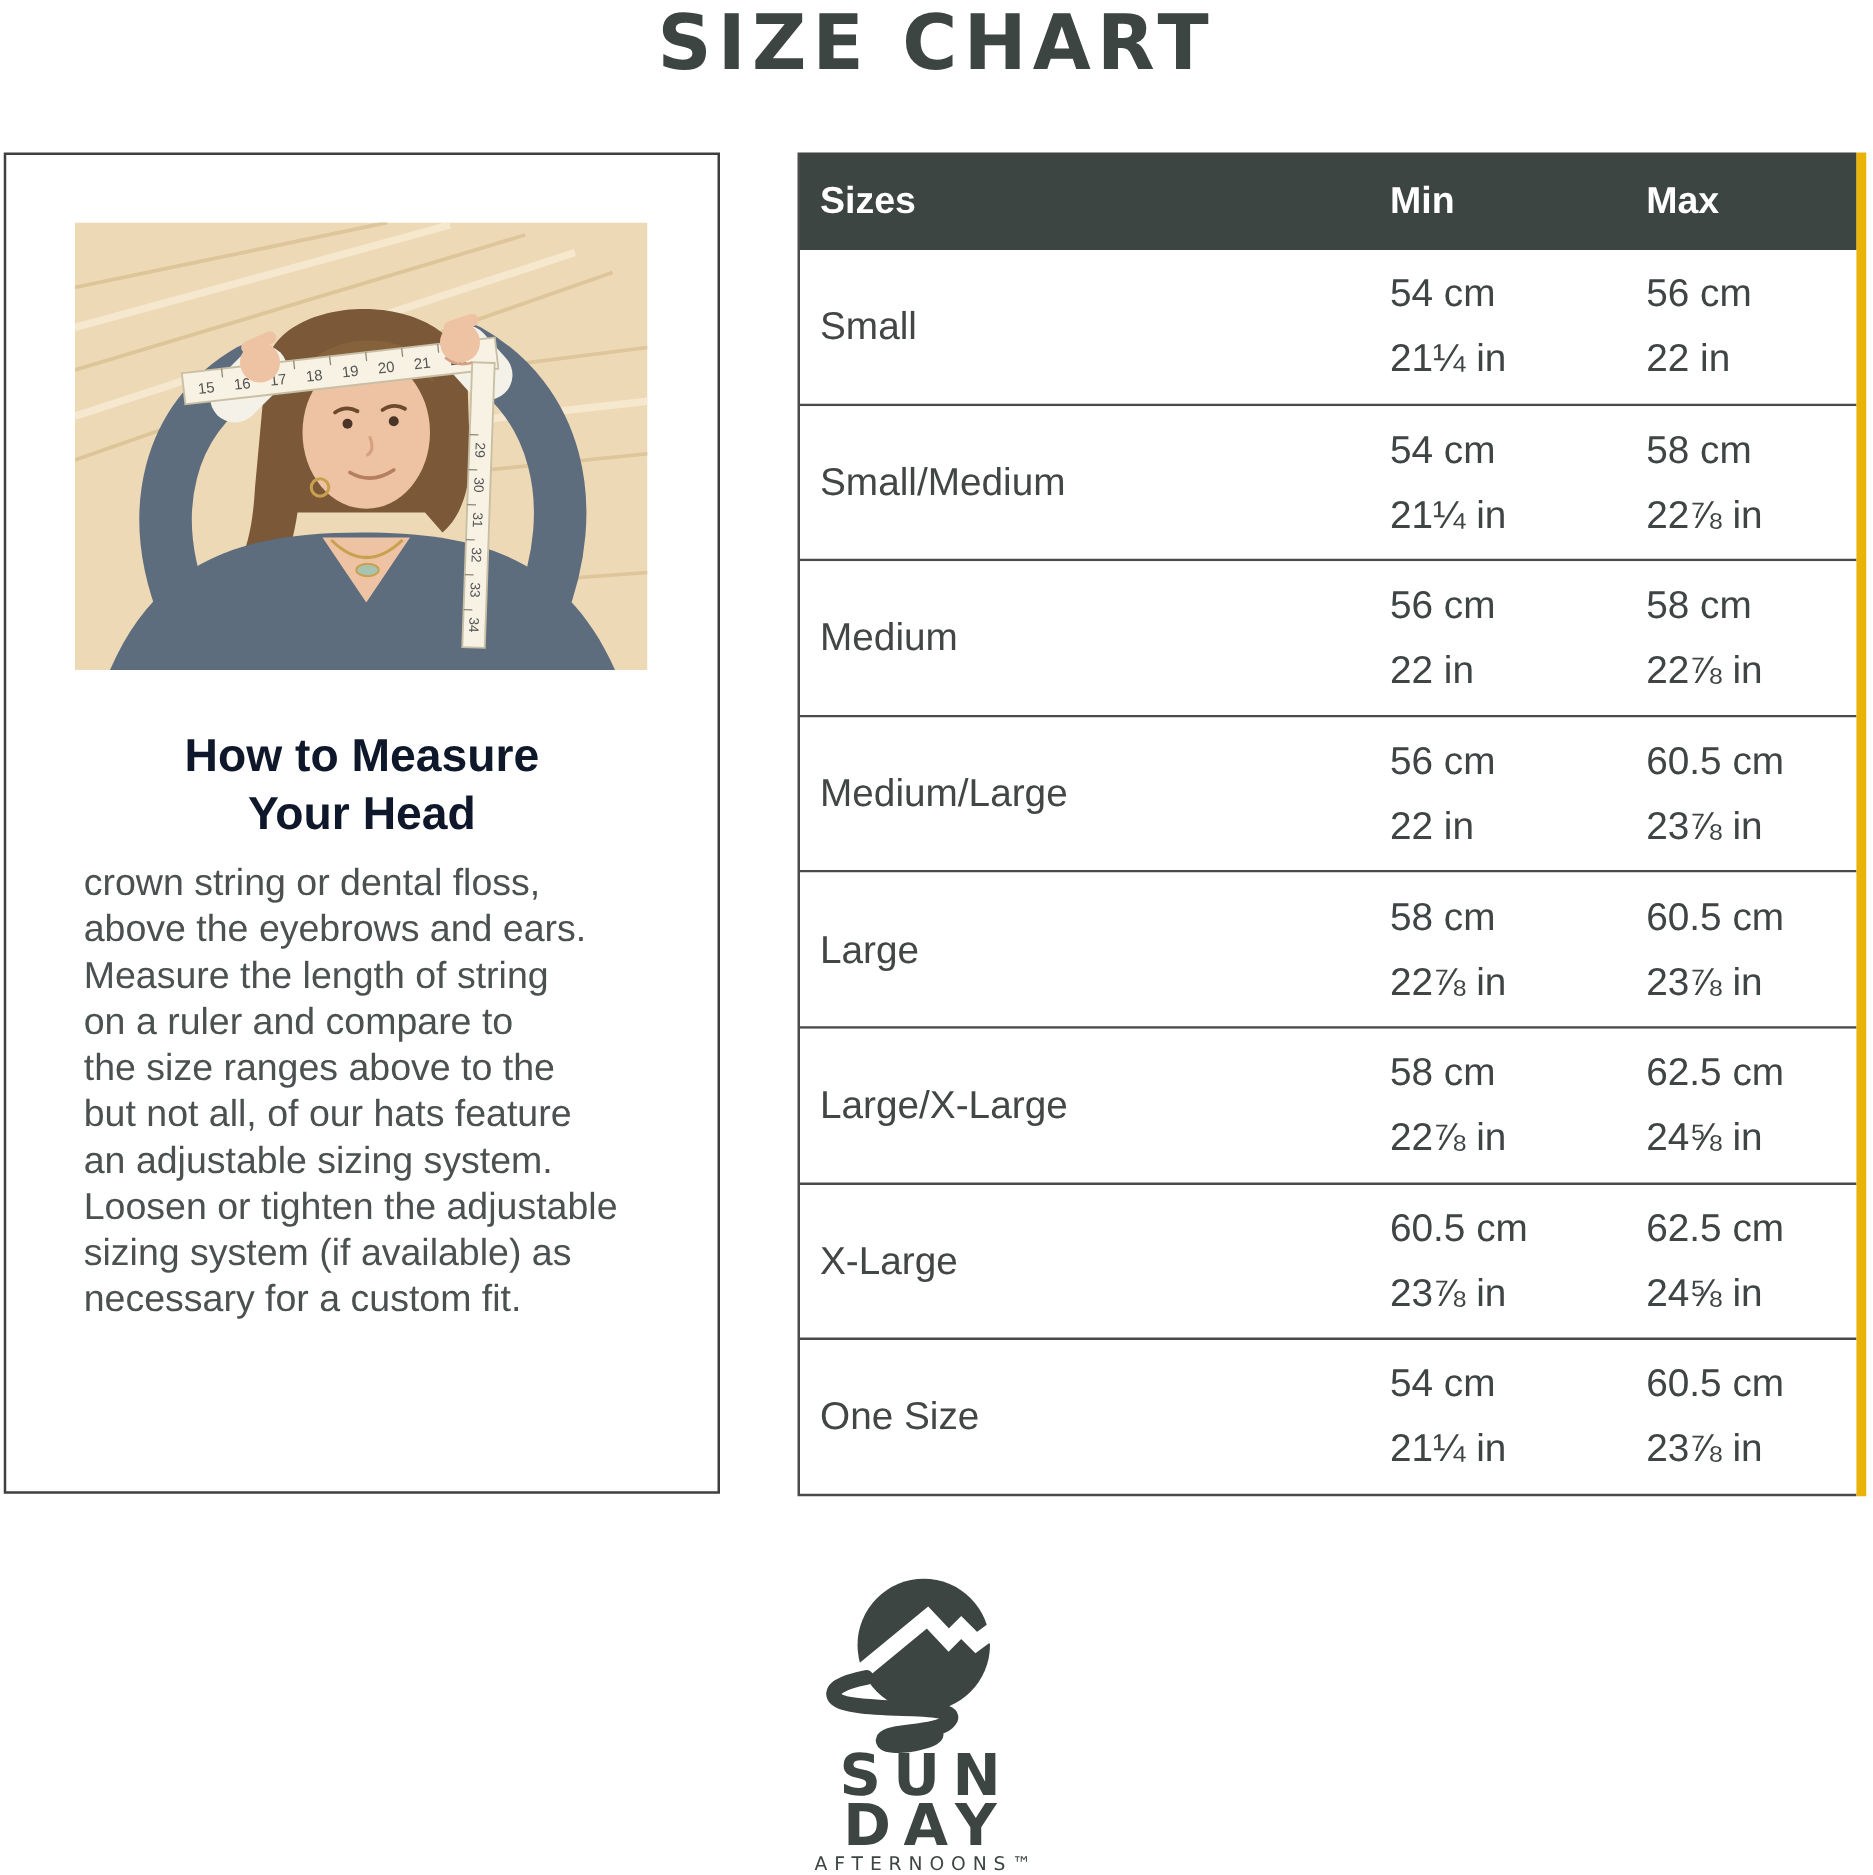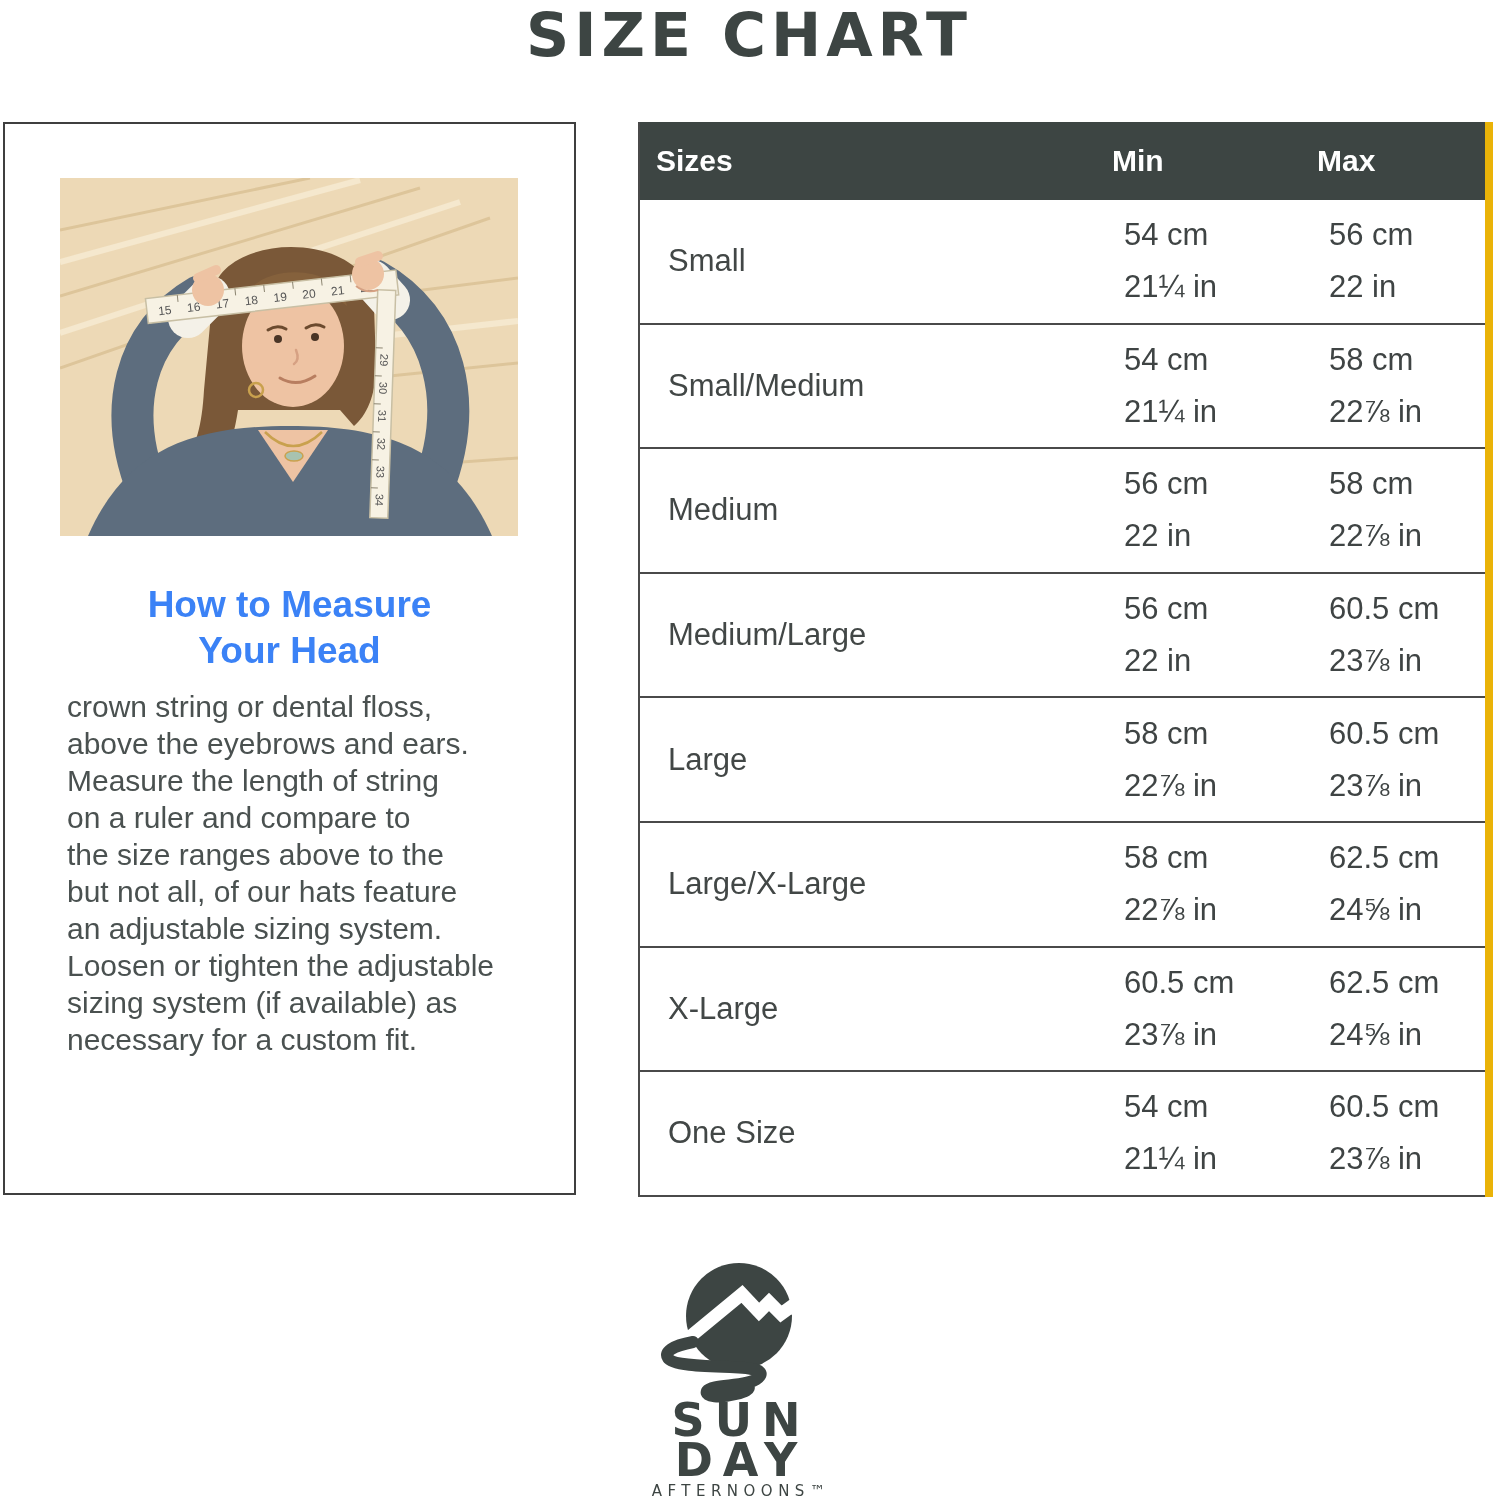--- a/index.html
+++ b/index.html
@@ -11,32 +11,32 @@
   .title { position:absolute; top:0px; left:0; width:100%; text-align:center;
     font-family:"DejaVu Sans","Liberation Sans",sans-serif;
     font-weight:bold; font-size:60px; letter-spacing:5px; color:#3d4543;
     transform:scaleY(1.02); }
 
   
   .panel { position:absolute; left:3px; top:122px; width:573px; height:1073px;
     background:#fff; border:2px solid #3f3f3f; }
   .photo { position:absolute; left:55px; top:54px; width:458px; height:358px; }
   .howto-heading { position:absolute; top:458px; left:0; width:100%; text-align:center;
-    font-size:37px; font-weight:bold; color:#3b82f6; line-height:46px; }
+    font-size:37px; font-weight:bold; color:#0f172a; line-height:46px; }
   .howto-body { position:absolute; top:564px; left:62px; width:480px;
     font-size:30px; color:#4a5150; line-height:37px; }
 
   
   .sizes-table { position:absolute; left:638px; top:122px; width:855px;
     border-left:2px solid #4a4a4a; border-right:8px solid #eab308; }
   .thead { display:grid; grid-template-columns:456px 205px 1fr; align-items:center;
     height:78px; background:#3d4543; color:#ffffff; padding-left:16px;
     font-size:30px; font-weight:bold; }
   .trow { display:grid; grid-template-columns:456px 205px 1fr; align-items:center;
-    height:124.6px; padding-left:28px; border-bottom:2px solid #4a4a4a;
+    height:124.6px; padding-left:16px; border-bottom:2px solid #4a4a4a;
     background:#fff; }
   .trow .size { font-size:31px; color:#424746; }
   .vals { display:flex; flex-direction:column; gap:16px; font-size:31px; color:#3f4444; }
 
   
   .logo { position:absolute; left:651px; top:1258px; width:180px; height:242px; }
 </style>
 </head>
 <body>
 

